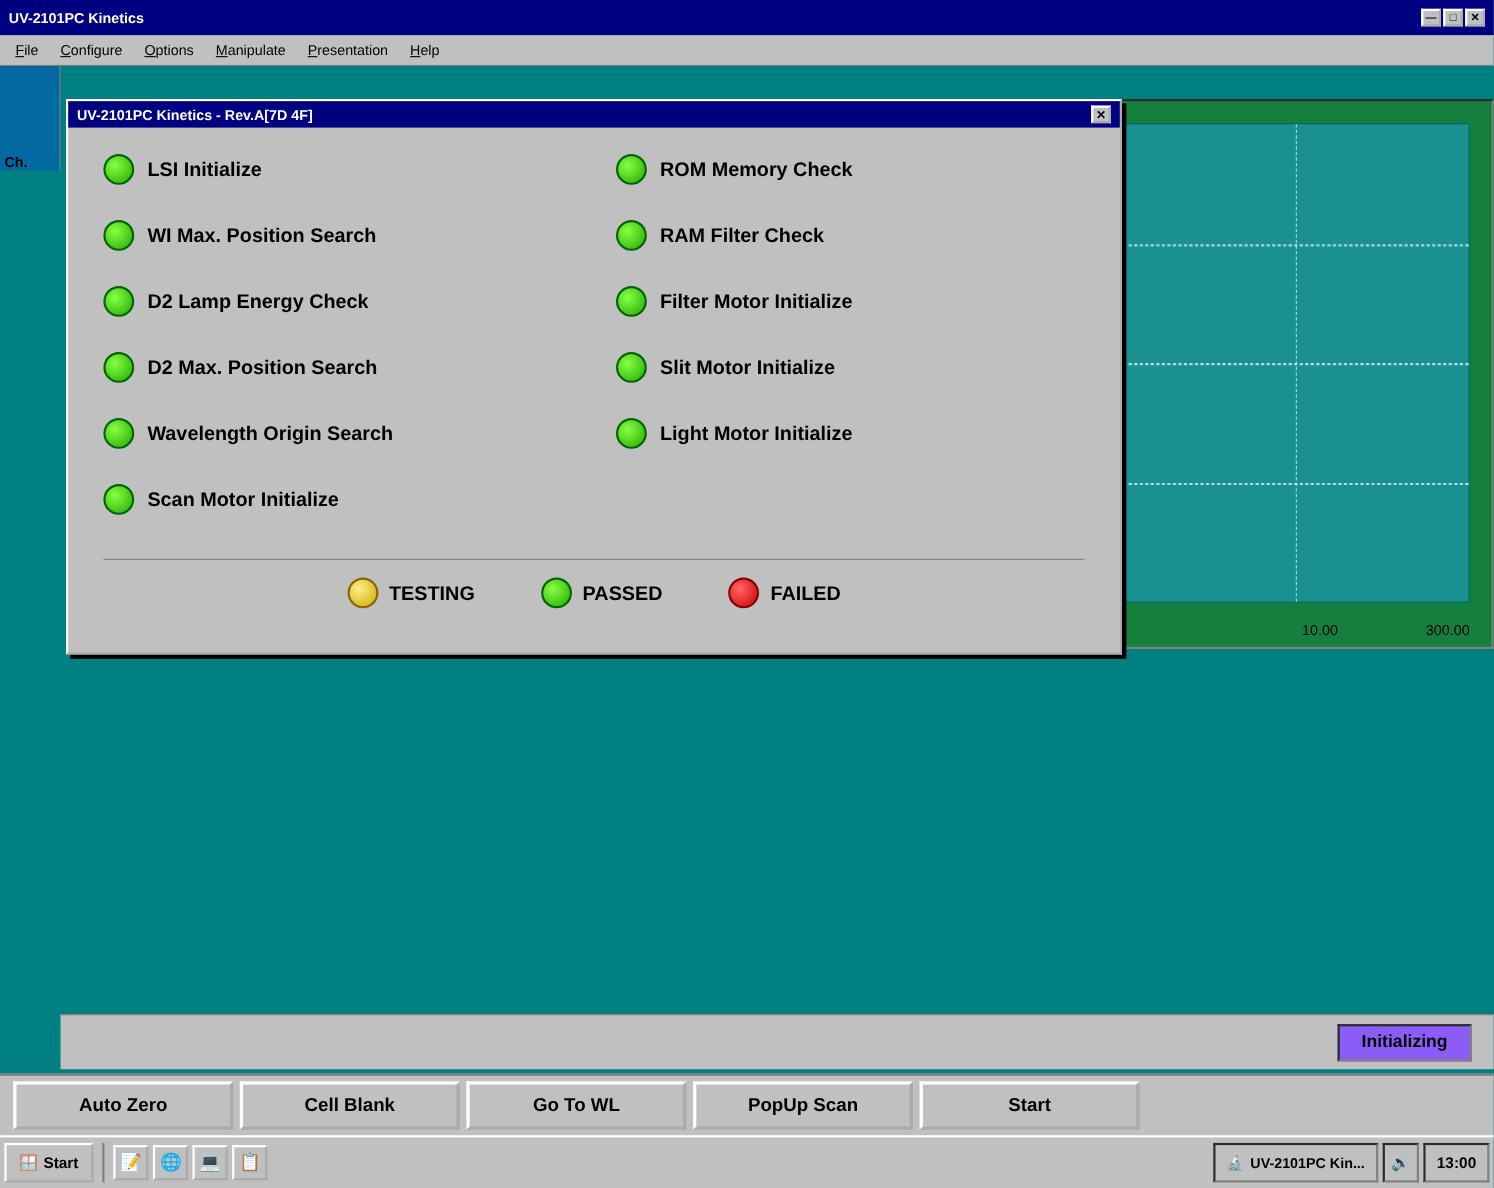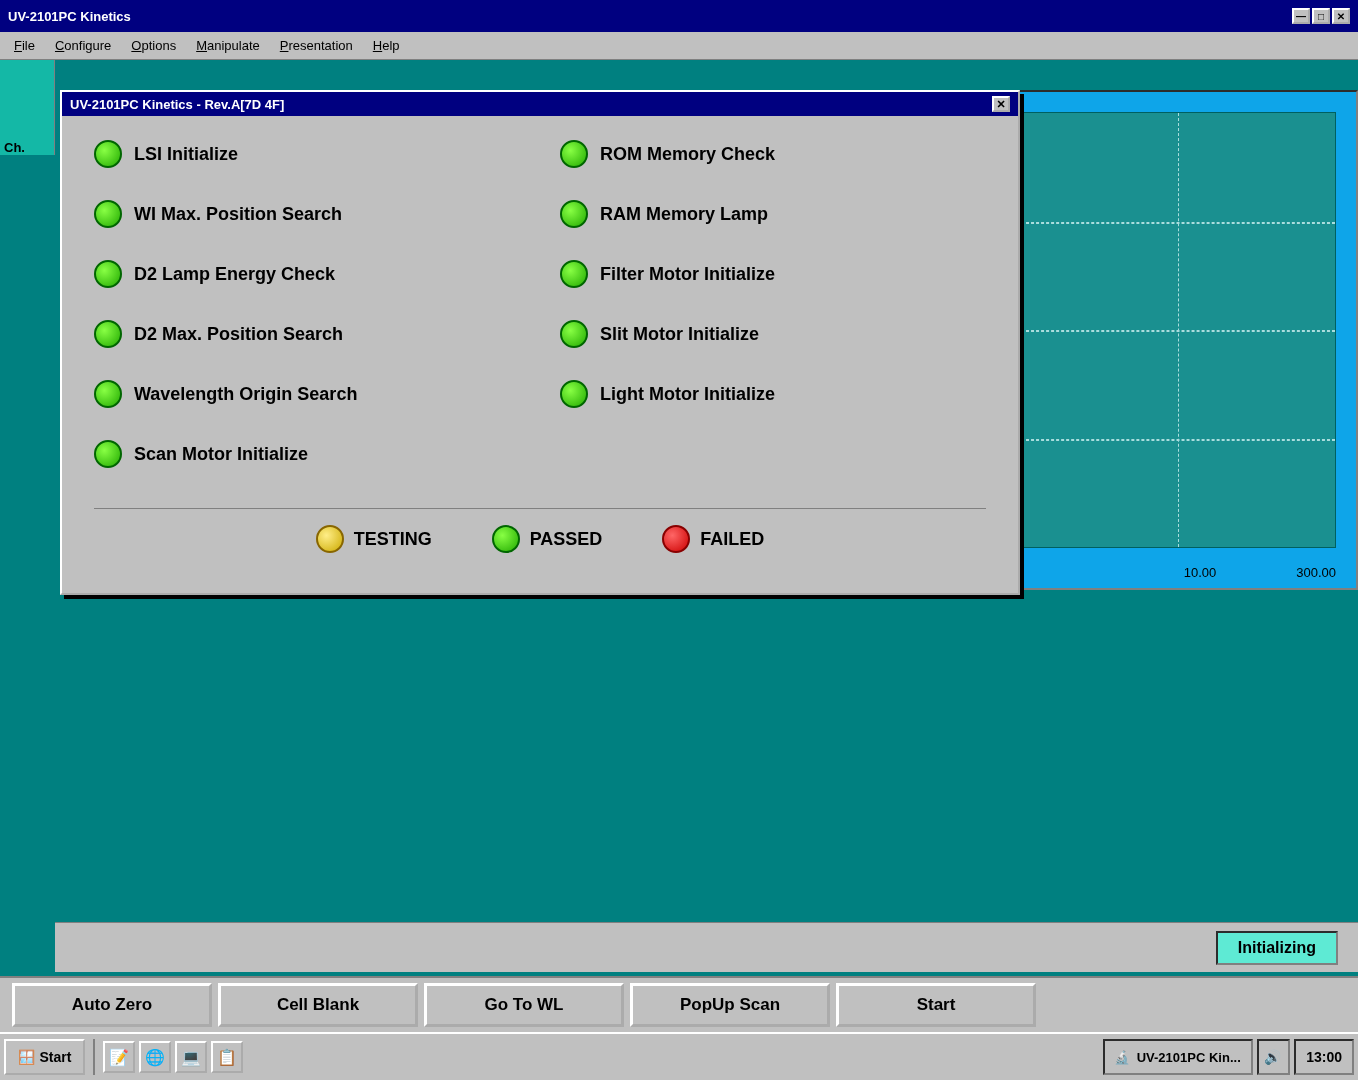--- a/index.html
+++ b/index.html
@@ -56,21 +56,21 @@
       padding: 4px 10px;
       font-size: 13px;
       cursor: pointer;
       color: #000000;
     }
     .menu-item u { text-decoration: underline; }
 
     
     .left-panel {
       width: 55px;
-      background: #14b8a6;
+      background: #0369a1;
       display: flex;
       align-items: flex-start;
       padding-top: 80px;
       padding-left: 4px;
       font-size: 13px;
       font-weight: bold;
       border-right: 1px solid #808080;
     }
 
     
@@ -166,21 +166,21 @@
       font-weight: bold;
     }
 
     
     .right-panel {
       position: absolute;
       top: 90px;
       right: 0;
       width: 360px;
       height: 500px;
-      background: #0ea5e9;
+      background: #15803d;
       border: 2px inset #808080;
     }
     .chart-area {
       width: 100%;
       height: 100%;
       position: relative;
     }
     .chart-inner {
       position: absolute;
       top: 20px;
@@ -217,21 +217,21 @@
       height: 50px;
       background: #c0c0c0;
       display: flex;
       align-items: center;
       justify-content: flex-end;
       padding-right: 20px;
       border-top: 1px solid #808080;
     }
     .status-box {
       border: 2px inset #808080;
-      background: #5eead4;
+      background: #8b5cf6;
       padding: 6px 20px;
       font-size: 16px;
       font-weight: bold;
     }
 
     
     .toolbar {
       position: absolute;
       bottom: 48px;
       left: 0;
@@ -391,21 +391,21 @@
         <span class="indicator indicator-green"></span>
         <span>ROM Memory Check</span>
       </div>
       <div class="check-item">
         <span class="indicator indicator-green"></span>
         <span>WI Max. Position Search</span>
       </div>
 
       <div class="check-item">
         <span class="indicator indicator-green"></span>
-        <span>RAM Memory Lamp</span>
+        <span>RAM Filter Check</span>
       </div>
       <div class="check-item">
         <span class="indicator indicator-green"></span>
         <span>D2 Lamp Energy Check</span>
       </div>
 
       <div class="check-item">
         <span class="indicator indicator-green"></span>
         <span>Filter Motor Initialize</span>
       </div>

